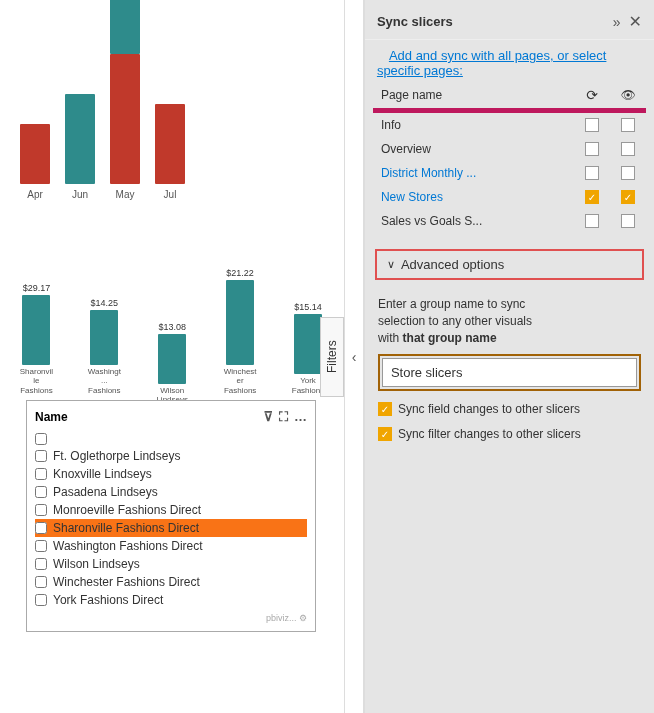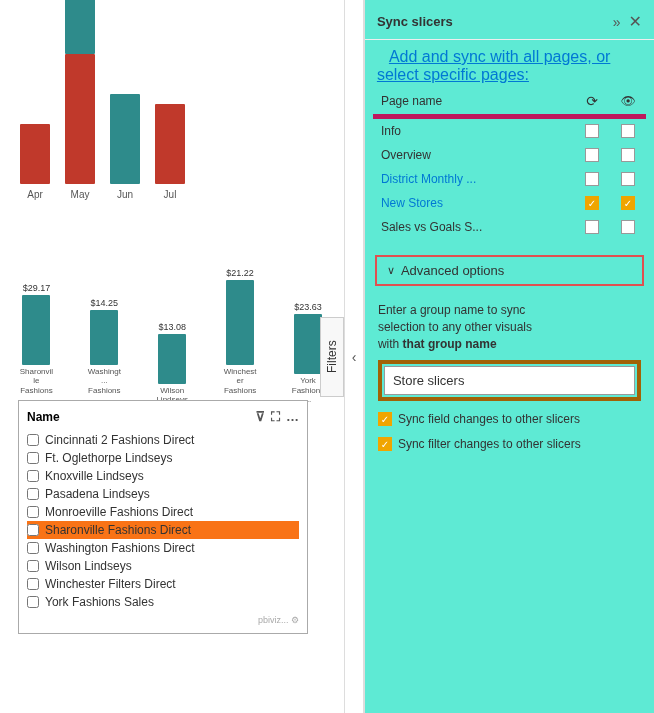--- a/index.html
+++ b/index.html
@@ -97,21 +97,21 @@
       color: #555;
       text-align: center;
       line-height: 1.2;
       max-width: 35px;
       word-break: break-word;
     }
 
     
     .slicer-widget {
       position: absolute;
-      left: 18px;
+      left: 26px;
       top: 400px;
       width: 290px;
       border: 1px solid #aaa;
       background: #fff;
       padding: 8px;
       z-index: 5;
     }
 
     .slicer-header {
       display: flex;
@@ -148,21 +148,21 @@
     }
 
     .highlight-row {
       background: #f97316;
     }
 
     
     .right-panel {
       width: 299px;
       height: 713px;
-      background: #5eead4;
+      background: #e5e5e5;
       border-left: 1px solid #ddd;
       display: flex;
       flex-direction: column;
     }
 
     .panel-header {
       display: flex;
       align-items: center;
       padding: 12px 12px 8px 12px;
       border-bottom: 1px solid #eee;
@@ -180,21 +180,21 @@
     .panel-close-btn {
       font-size: 16px;
       color: #555;
       cursor: pointer;
       border: none;
       background: none;
     }
 
     .sync-link {
       color: #0078d4;
-      font-size: 16px;
+      font-size: 13px;
       padding: 8px 12px 4px;
       cursor: pointer;
       text-decoration: underline;
     }
 
     
     .page-table {
       width: 100%;
       border-collapse: collapse;
       margin-bottom: 8px;
@@ -289,21 +289,21 @@
       line-height: 1.4;
       margin-bottom: 8px;
     }
 
     .group-desc span.highlight {
       font-weight: 600;
       margin-top: 13px;
     }
 
     .group-input-wrapper {
-      border: 4px solid #a16207;
+      border: 2px solid #a16207;
       padding: 2px;
       margin-bottom: 10px;
     }
 
     .group-input {
       width: 100%;
       border: 1px solid #999;
       padding: 6px 8px;
       font-size: 13px;
       color: #333;
@@ -348,27 +348,27 @@
 
 <div class="left-panel">
 
   <div class="chart-top">
     <div class="bar-chart">
       <div class="bar-group">
         <div class="bar red" style="height:60px"></div>
         <span class="bar-label">Apr</span>
       </div>
       <div class="bar-group">
+        <div class="bar teal" style="height:90px"></div>
+        <span class="bar-label">Jun</span>
+      </div>
+      <div class="bar-group">
         <div class="bar red" style="height:130px"></div>
         <div class="bar teal" style="height:80px;position:absolute;margin-top:-80px"></div>
         <span class="bar-label">May</span>
-      </div>
-      <div class="bar-group">
-        <div class="bar teal" style="height:90px"></div>
-        <span class="bar-label">Jun</span>
       </div>
       <div class="bar-group">
         <div class="bar red" style="height:80px"></div>
         <span class="bar-label">Jul</span>
       </div>
     </div>
   </div>
 
   <div class="chart-bottom" style="margin-top:10px;">
     <div class="store-bars">
@@ -386,40 +386,39 @@
         <span class="store-bar-amount">$13.08</span>
         <div class="store-bar" style="height:50px;"></div>
         <span class="store-bar-name">Wilson Lindseys</span>
       </div>
       <div class="store-bar-group">
         <span class="store-bar-amount">$21.22</span>
         <div class="store-bar" style="height:85px;"></div>
         <span class="store-bar-name">Winchester Fashions ...</span>
       </div>
       <div class="store-bar-group">
-        <span class="store-bar-amount">$23.63</span>
+        <span class="store-bar-amount">$15.14</span>
         <div class="store-bar" style="height:60px;"></div>
         <span class="store-bar-name">York Fashions ...</span>
       </div>
     </div>
   </div>
 
   <div class="slicer-widget">
     <div class="slicer-header">
       <span>Name</span>
       <div class="slicer-controls">
         <span class="toolbar-icon">⊽</span>
         <span class="toolbar-icon">⛶</span>
         <span class="toolbar-icon">…</span>
       </div>
     </div>
     <ul class="slicer-list">
       <li>
         <input type="checkbox" style="">
-        <span>Cincinnati 2 Fashions Direct</span>
       </li>
       <li>
         <input type="checkbox" style="">
         <span>Ft. Oglethorpe Lindseys</span>
       </li>
       <li>
         <input type="checkbox" style="">
         <span>Knoxville Lindseys</span>
       </li>
       <li>
@@ -437,25 +436,25 @@
       <li>
         <input type="checkbox" style="">
         <span>Washington Fashions Direct</span>
       </li>
       <li>
         <input type="checkbox" style="">
         <span>Wilson Lindseys</span>
       </li>
       <li>
         <input type="checkbox" style="">
-        <span>Winchester Filters Direct</span>
-      </li>
-      <li>
-        <input type="checkbox" style="">
-        <span>York Fashions Sales</span>
+        <span>Winchester Fashions Direct</span>
+      </li>
+      <li>
+        <input type="checkbox" style="">
+        <span>York Fashions Direct</span>
       </li>
     </ul>
     <div style="font-size:9px;color:#aaa;text-align:right;margin-top:4px;">pbiviz... ⚙</div>
   </div>
 
   <div style="position:absolute;right:0;top:0;height:100%;display:flex;align-items:center;">
     <div style="writing-mode:vertical-lr;transform:rotate(180deg);background:#f8f8f8;border:1px solid #ccc;padding:10px 4px;font-size:12px;color:#333;cursor:pointer;height:80px;display:flex;align-items:center;justify-content:center;">Filters</div>
   </div>
 
 </div>

